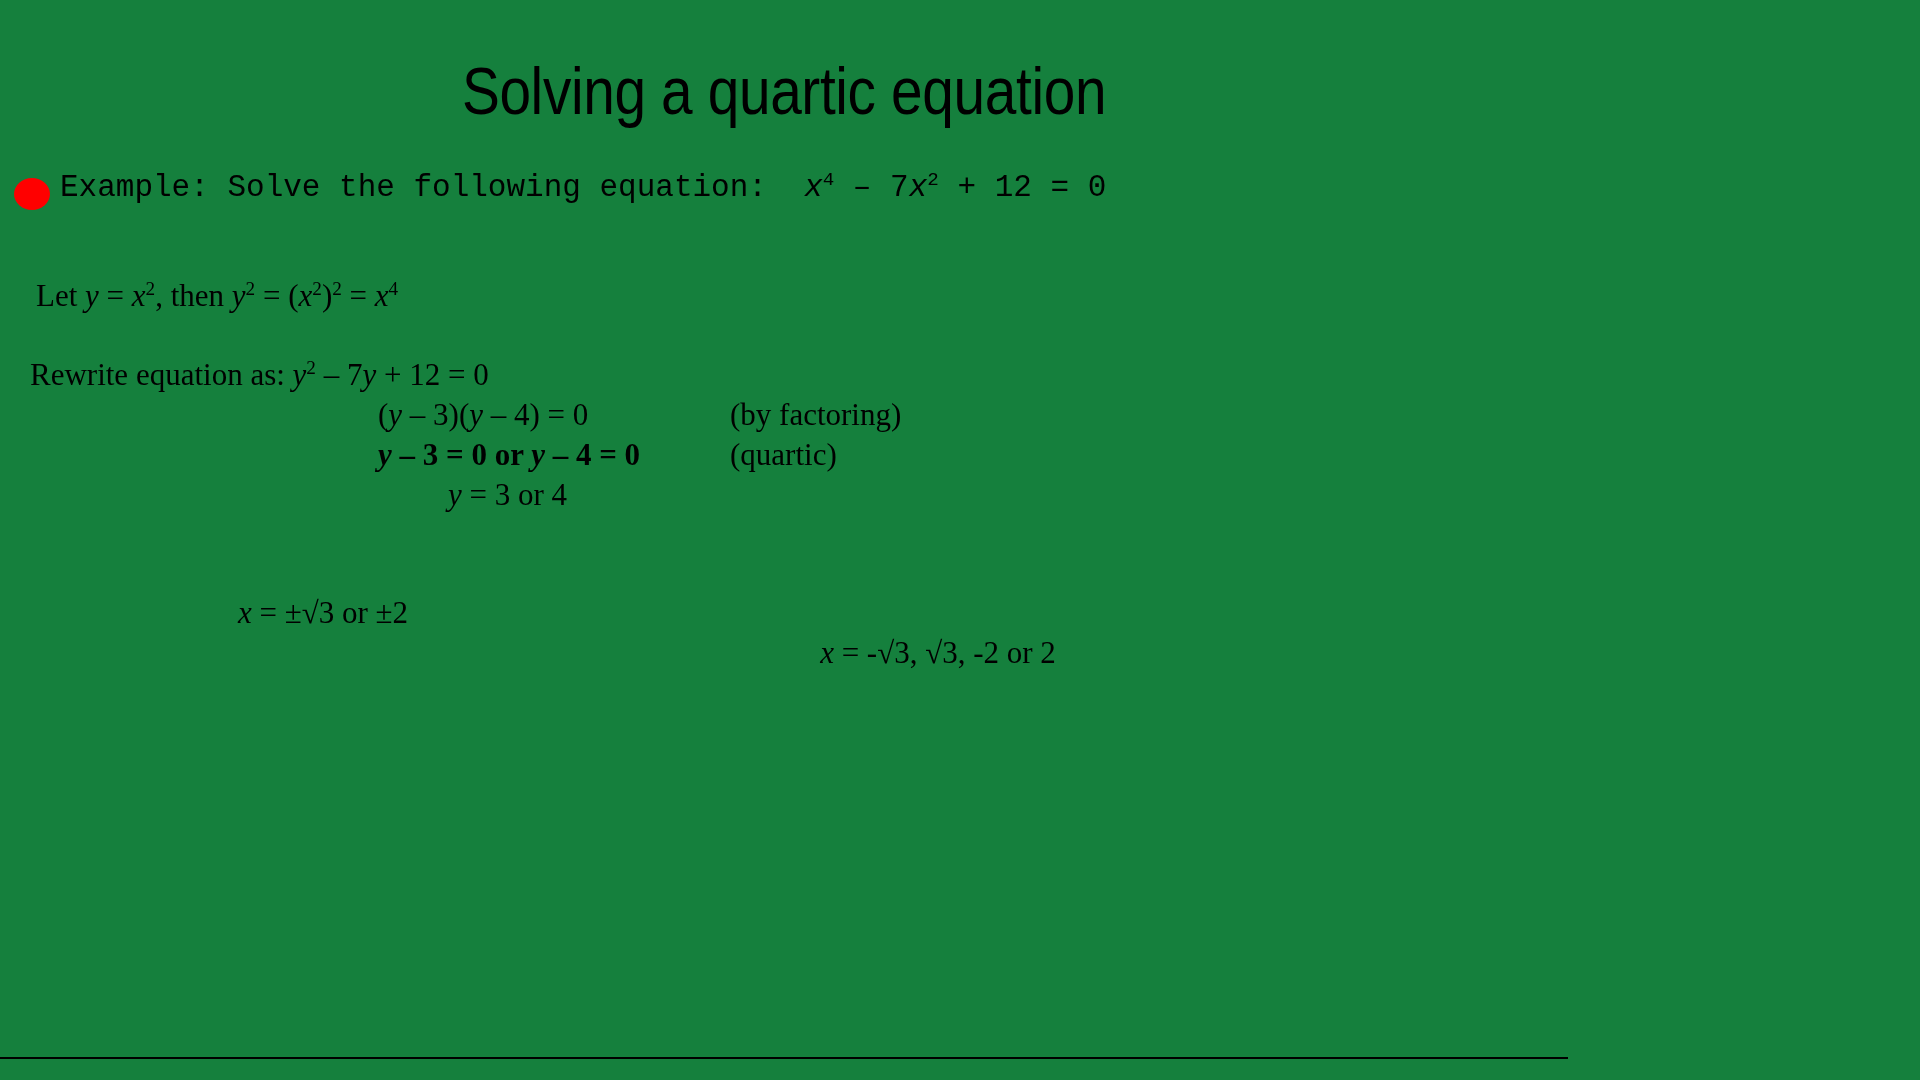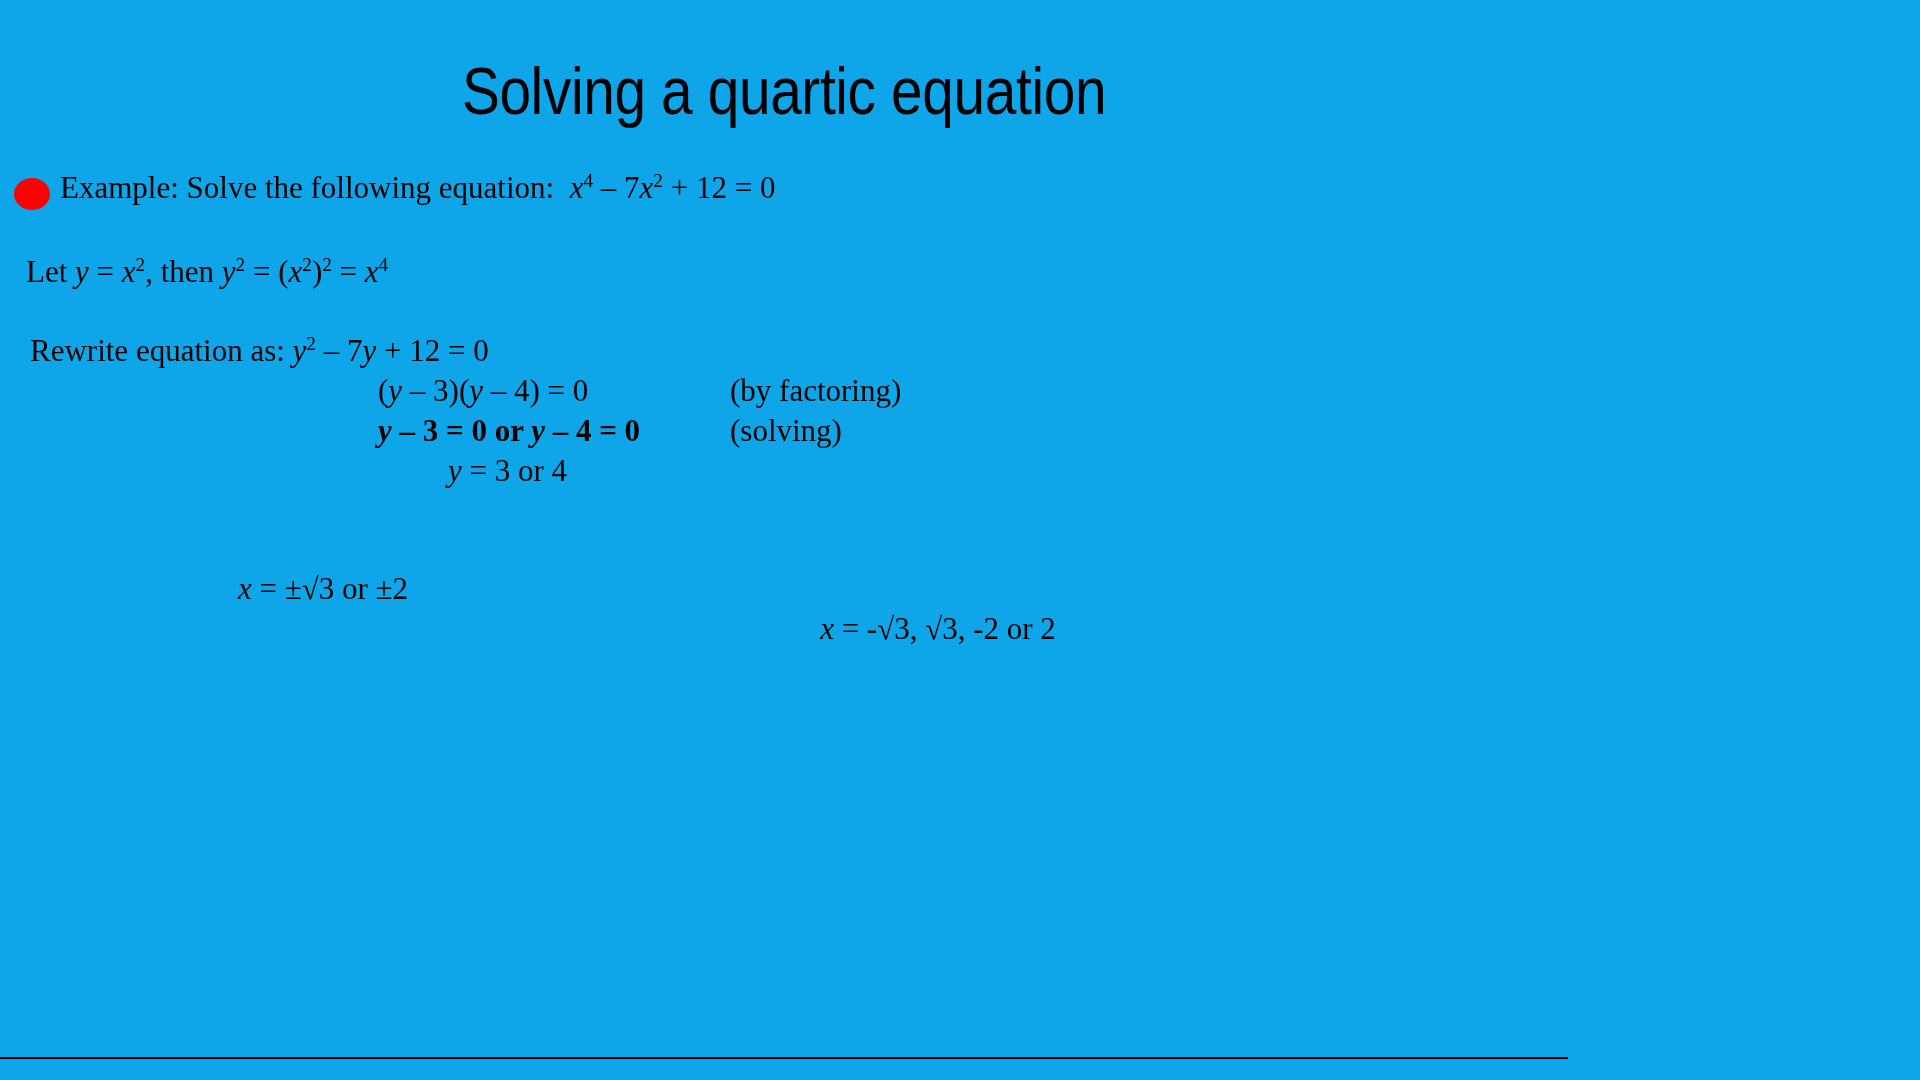--- a/index.html
+++ b/index.html
@@ -8,21 +8,21 @@
     width: 1920px;
     height: 1080px;
     background: #ffffff;
     overflow: hidden;
   }
 
   #slide {
     position: relative;
     width: 1920px;
     height: 1080px;
-    background: #0ea5e9;
+    background: #15803d;
     font-family: "Liberation Serif", "DejaVu Serif", serif;
     color: #000000;
   }
 
   
   #title-area {
     position: absolute;
     left: 0;
     top: 58px;
     width: 1568px;
@@ -69,23 +69,24 @@
     top: 12px;
     width: 36px;
     height: 32px;
     border-radius: 50%;
     background: #FF0000;
   }
   #bullet-text {
     display: block;
     padding-top: 6px;
     white-space: pre;
+    font-family: Liberation Mono, monospace;
   }
 
-  .indent-1 { padding-left: 26px; }
+  .indent-1 { padding-left: 36px; margin-top: 24px; }
   .indent-2 { padding-left: 30px; }
 
   .spacer-sm { height: 38px; }
   .spacer-md { height: 40px; }
 
   
   .eq-row {
     display: flex;
     align-items: baseline;
     white-space: pre;
@@ -139,21 +140,21 @@
         <span class="eq-left"><span>Rewrite equation as: </span><span class="math-i">y</span><sup>2</sup><span> – 7</span><span class="math-i">y</span><span> + 12 = 0</span></span>
       </div>
 
       <div class="eq-row">
         <span class="eq-left" style="padding-left:348px;"><span>(</span><span class="math-i">y</span><span> – 3)(</span><span class="math-i">y</span><span> – 4) = 0</span></span>
         <span class="eq-note">(by factoring)</span>
       </div>
 
       <div class="eq-row">
         <span class="eq-left" style="padding-left:348px;font-weight:bold;"><span class="math-i">y</span><span> – 3 = 0 or </span><span class="math-i">y</span><span> – 4 = 0</span></span>
-        <span class="eq-note">(solving)</span>
+        <span class="eq-note">(quartic)</span>
       </div>
 
       <div class="eq-row">
         <span class="eq-left" style="padding-left:418px;"><span class="math-i">y</span><span> = 3 or 4</span></span>
         <span class="eq-note"></span>
       </div>
 
     </div>
 
     <div class="spacer-md"></div>

